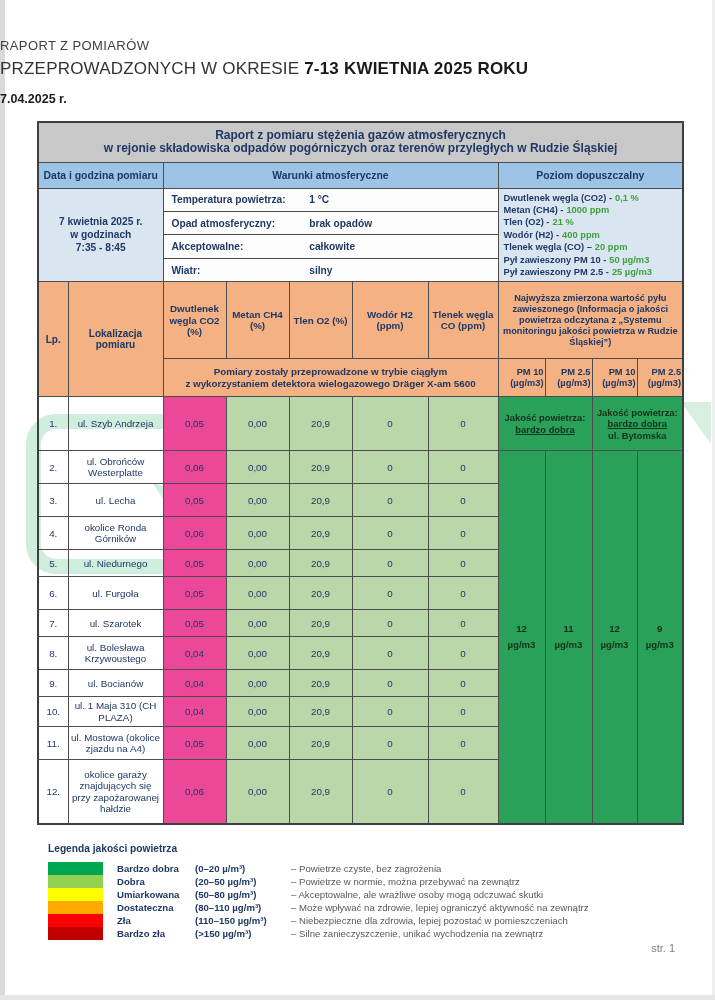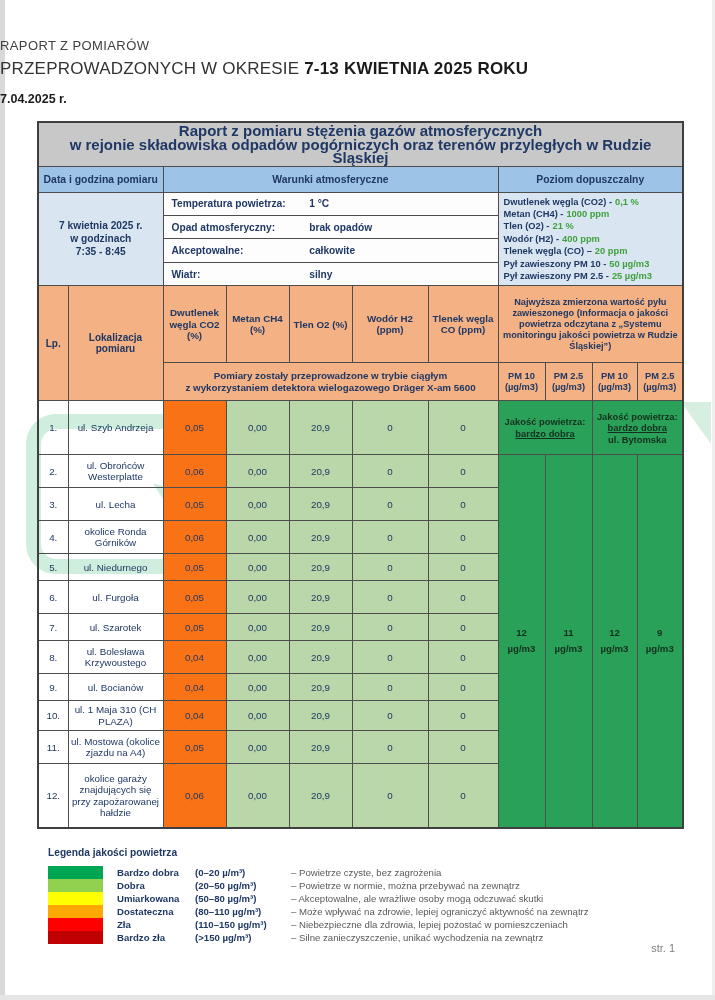--- a/index.html
+++ b/index.html
@@ -25,21 +25,21 @@
   .t1 { font-size:13px; color:#3f3f3f; letter-spacing:0.4px; }
   .t2 { font-size:17px; color:#333333; margin-top:6px; letter-spacing:0.2px; }
   .t2 .bold { font-weight:bold; color:#1a1a1a; }
   .tdate { font-size:12.5px; font-weight:bold; color:#1a1a1a; margin-top:13px; }
 
   table.main { position:relative; z-index:1; border-collapse:collapse; table-layout:fixed;
     width:645px; margin:15px 0 0 37px; border:2px solid #3f3f3f; }
   td { border:1px solid #4d4d4d; font-size:9.8px; color:#1f3864;
        text-align:center; vertical-align:middle; padding:1px 2px; }
 
-  tr.caption-row td { background:#c8c8c8; font-weight:bold; font-size:15px; height:40px; }
+  tr.caption-row td { background:#c8c8c8; font-weight:bold; font-size:12px; height:40px; }
   .cap-line { display:block; line-height:13.5px; }
 
   tr.head-row td { background:#9dc3e6; font-weight:bold; font-size:10.4px; height:26px; }
 
   td.datetime-cell { background:#d9e6f2; font-weight:bold; font-size:10.2px; }
   td.datetime-cell span { display:block; line-height:13px; }
   tr.weather-row { height:22px; }
   td.weather-line { background:#fdfdfe; text-align:left; padding-left:8px; }
   td.weather-line .wlabel { display:inline-block; width:135px; font-weight:bold; font-size:10.2px; }
   td.weather-line .wvalue { font-weight:bold; font-size:10.2px; }
@@ -47,25 +47,25 @@
   td.limits-cell { background:#d9e6f2; text-align:left; padding:3px 5px; }
   .limit-line { display:block; font-size:9.3px; font-weight:bold; line-height:12.4px; white-space:nowrap; }
   .limit-line .lvalue { color:#3fa03c; margin-left:3px; }
 
   tr.gashead-row td { background:#f4b183; font-weight:bold; height:77px; }
   td.gas-head { font-size:9.8px; line-height:11.5px; }
   td.lp-head, td.loc-head { font-size:10px; }
   td.dust-head { font-size:9.2px; line-height:10.8px; padding:2px 3px; }
   tr.method-row td { background:#f4b183; font-weight:bold; height:38px; }
   td.method-cell { font-size:9.8px; line-height:12px; white-space:pre-line; }
-  td.pm-head { font-size:9.3px; line-height:10.5px; padding:1px; }
+  td.pm-head { font-size:9.3px; line-height:10.5px; padding:1px;text-align:right; }
 
   td.lp  { background:transparent; font-size:9.8px; }
   td.loc { background:transparent; font-size:9.8px; line-height:11.5px; }
-  td.co2 { background:#f97316; }
+  td.co2 { background:#ec4899; }
   td.gas { background:#b9d7a8; }
   tr.r54 { height:54px; } tr.r33 { height:33px; } tr.r27 { height:27px; }
   tr.r30 { height:30px; } tr.r64 { height:64px; }
 
   td.aq-cell { background:#2aa158; color:#14301f; font-weight:bold; font-size:9.4px; line-height:11.5px; padding:2px; }
   td.aq-cell .aq-value { display:block; text-decoration:underline; }
   td.aq-cell .aq-label { display:block; }
   td.aq-cell .aq-sub { display:block; text-decoration:none; }
   td.pm-value { background:#2aa158; color:#14301f; font-weight:bold; font-size:9.6px;
     line-height:16px; white-space:pre-line; }

